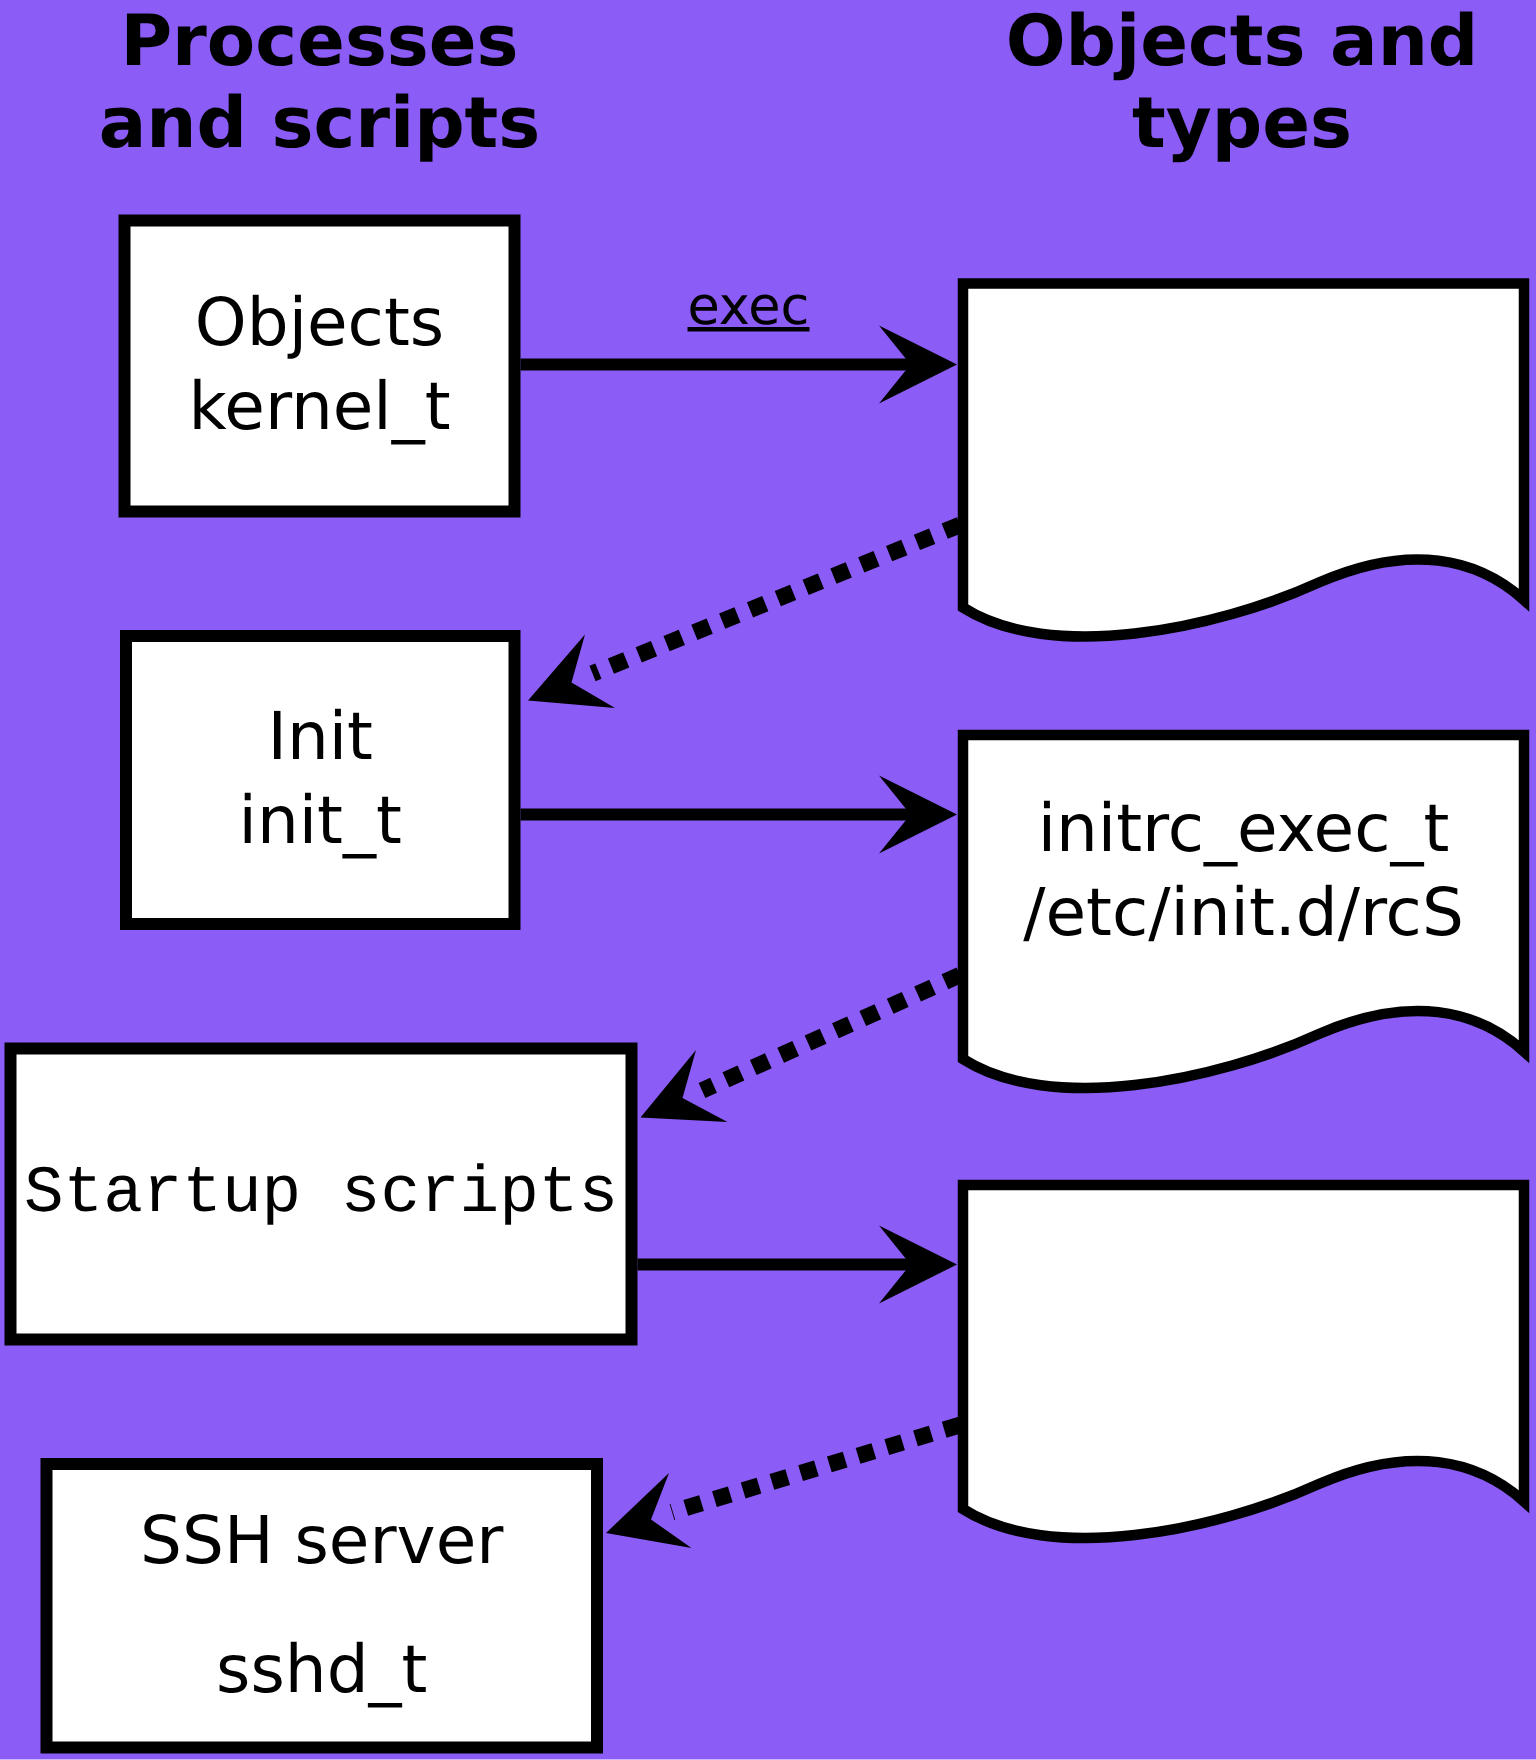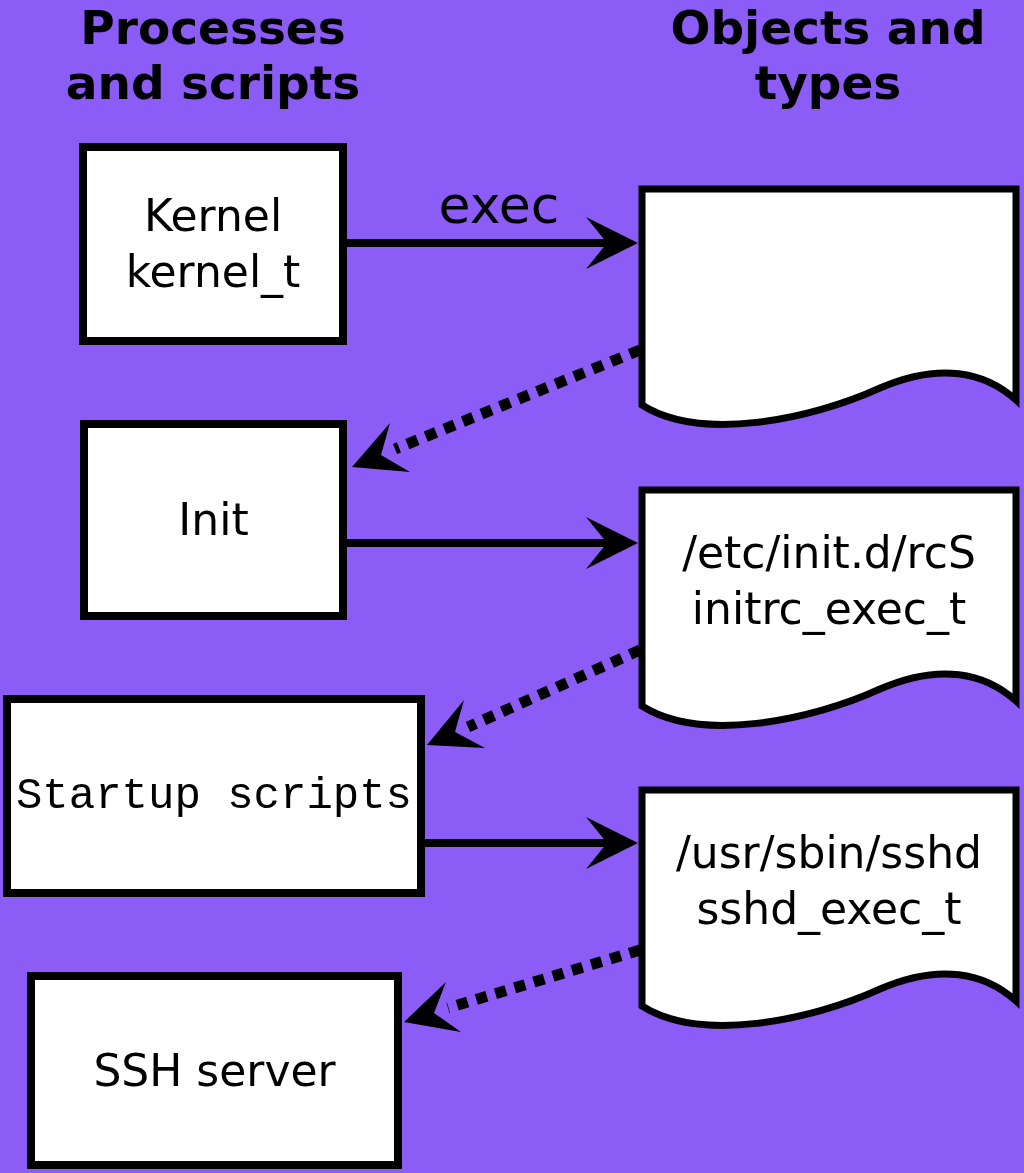--- a/index.html
+++ b/index.html
@@ -30,23 +30,24 @@
     text-align: center;
     font-size: 44px;
     line-height: 56px;
     white-space: nowrap;
     box-sizing: border-box;
   }
   .doc-label { padding-bottom: 34px; }
   .edge-label {
     position: absolute;
     text-align: center;
-    font-size: 52px;
+    font-size: 35px;
     line-height: 46px;
     white-space: nowrap;
+    text-decoration: underline;
   }
 </style>
 </head>
 <body>
 
 <div class="page">
 
   <svg width="1024" height="1173" viewBox="0 0 1024 1173">
     <g fill="#ffffff" stroke="#000000" stroke-width="8">
       <rect x="83" y="147" width="260" height="194"></rect>
@@ -87,37 +88,35 @@
   <div class="hdr" style="left:0; top:3; width:426px;">
     <div>Processes</div>
     <div>and scripts</div>
   </div>
   <div class="hdr" style="left:626px; top:1; width:404px;">
     <div>Objects and</div>
     <div>types</div>
   </div>
 
   <div class="shape-label" style="left:83px; top:147px; width:260px; height:194px;">
-    <span>Kernel</span>
+    <span>Objects</span>
     <span>kernel_t</span>
   </div>
   <div class="shape-label" style="left:84px; top:424px; width:259px; height:192px;align-items:center;">
     <span>Init</span>
+    <span>init_t</span>
   </div>
   <div class="shape-label" style="left:7px; top:699px; width:414px; height:194px;font-family:Liberation Mono, monospace;">
     <span>Startup scripts</span>
   </div>
   <div class="shape-label" style="left:31px; top:976px; width:367px; height:189px;gap:30px;">
     <span>SSH server</span>
+    <span>sshd_t</span>
   </div>
 
   <div class="shape-label doc-label" style="left:642px; top:490px; width:374px; height:216px;">
+    <span>initrc_exec_t</span>
     <span>/etc/init.d/rcS</span>
-    <span>initrc_exec_t</span>
-  </div>
-  <div class="shape-label doc-label" style="left:642px; top:790px; width:374px; height:216px;">
-    <span>/usr/sbin/sshd</span>
-    <span>sshd_exec_t</span>
   </div>
 
   <div class="edge-label" style="left:434px; top:182px; width:130px; height:46px;">exec</div>
 
 </div>
 
 </body></html>

